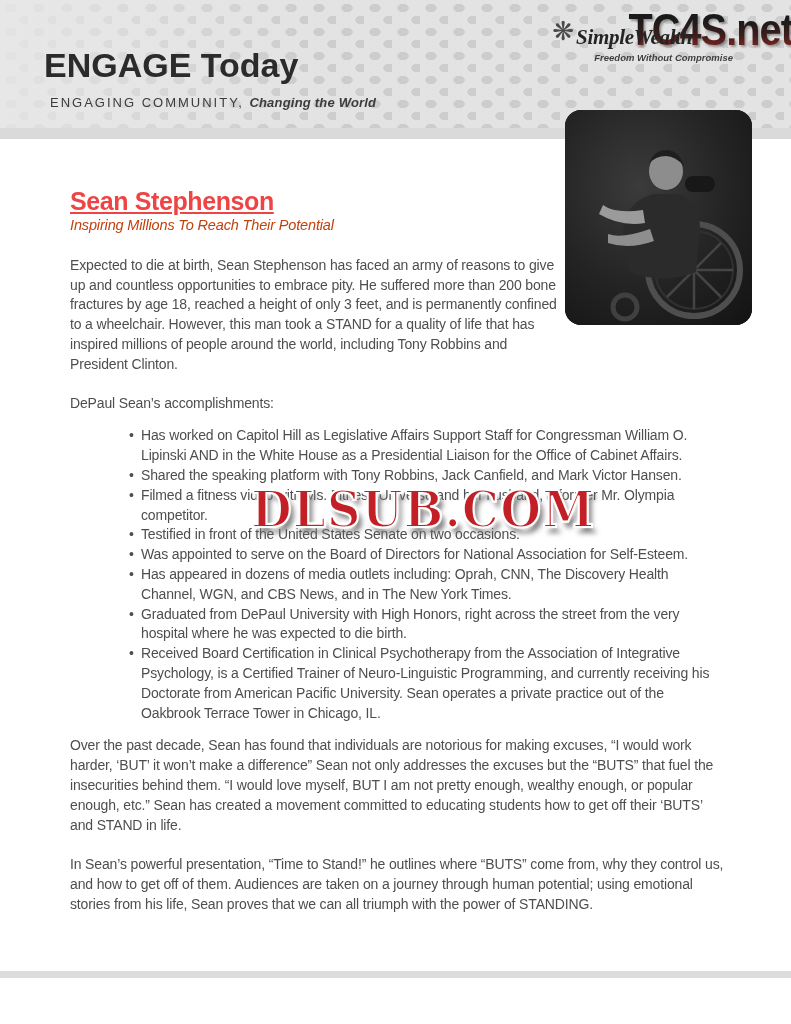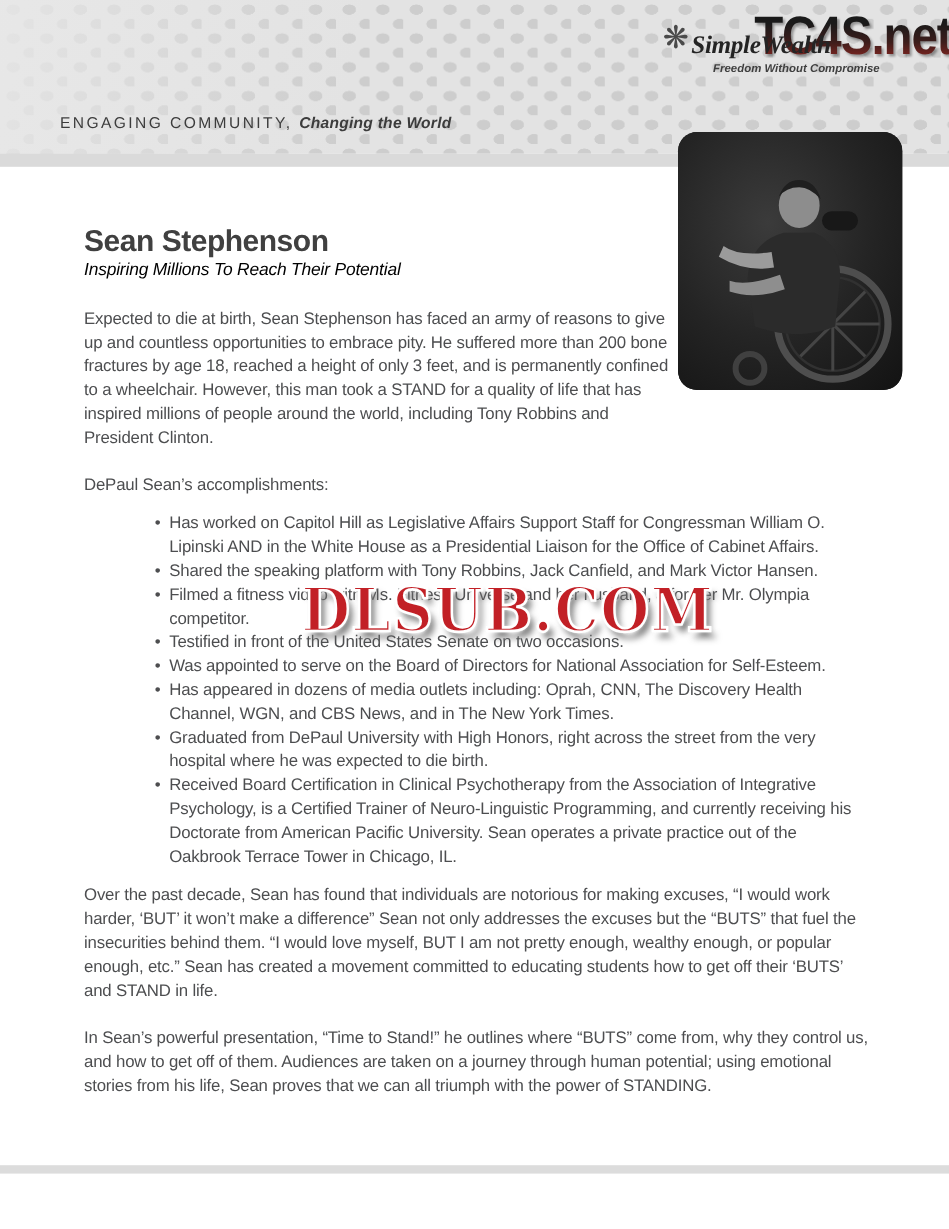--- a/index.html
+++ b/index.html
@@ -40,22 +40,22 @@
   .sw-tag{font-size:9.5px;font-weight:700;font-style:italic;color:#3f3f3f;margin:2px 0 0 42px;}
   .band-top{position:absolute;top:128px;left:0;right:0;height:11px;background:#dadada;}
   
   .photo{
     position:absolute;left:565px;top:110px;width:187px;height:215px;
     border-radius:16px;overflow:hidden;z-index:5;background:#1c1c1c;
   }
   .photo svg{display:block;}
   
   .content{position:absolute;left:70px;top:188px;width:654px;font-size:14px;letter-spacing:-.15px;line-height:19.8px;}
-  h1.name{margin:0;font-size:25px;line-height:27px;font-weight:700;color:#404040;letter-spacing:-.4px;}
-  .subtitle{margin:1px 0 14px 0;font-size:14.5px;font-style:italic;color:#000000;}
+  h1.name{margin:0;font-size:25px;line-height:27px;font-weight:700;color:#ef4444;letter-spacing:-.4px;text-decoration:underline;}
+  .subtitle{margin:1px 0 14px 0;font-size:14.5px;font-style:italic;color:#c2410c;}
   .intro{margin:20px 0 0 0;width:492px;}
   .among{margin:19px 0 0 0;}
   ul.accomp{margin:13px;padding:0 0 0 46px;list-style:none;}
   ul.accomp li{position:relative;padding-left:12px;}
   ul.accomp li::before{content:"\2022";position:absolute;left:0;top:0;color:#4d4e50;}
   .p-block{margin:12px 0 0 0;}
   .p-block2{margin:20px 0 0 0;}
   
   .dlsub{
     position:absolute;left:251px;top:482px;z-index:20;
@@ -75,20 +75,21 @@
   .footer-band{position:absolute;top:971px;left:0;right:0;height:7px;background:#dcdcdc;}
   .footer{position:absolute;top:978px;left:0;right:0;height:46px;border-bottom:4px solid #c6c6c6;box-sizing:border-box;}
   .footer-url{position:absolute;left:48px;top:11px;font-size:15px;font-weight:700;color:#3b3b3b;letter-spacing:0;}
 </style>
 </head>
 <body>
 
 <div class="page">
 
   <div class="header dots">
+    <div class="brand">ENGAGE Today</div>
     <div class="tagline">
       <span class="caps">ENGAGING COMMUNITY, </span><span class="script">Changing the World</span>
     </div>
     <div class="tc4s">TC4S.net</div>
     <div class="simplewealth">
       <div class="sw-row">
         <span class="flower">❋</span>
         <span class="sw-name">SimpleWealth</span>
       </div>
       <div class="sw-tag">Freedom Without Compromise</div>

